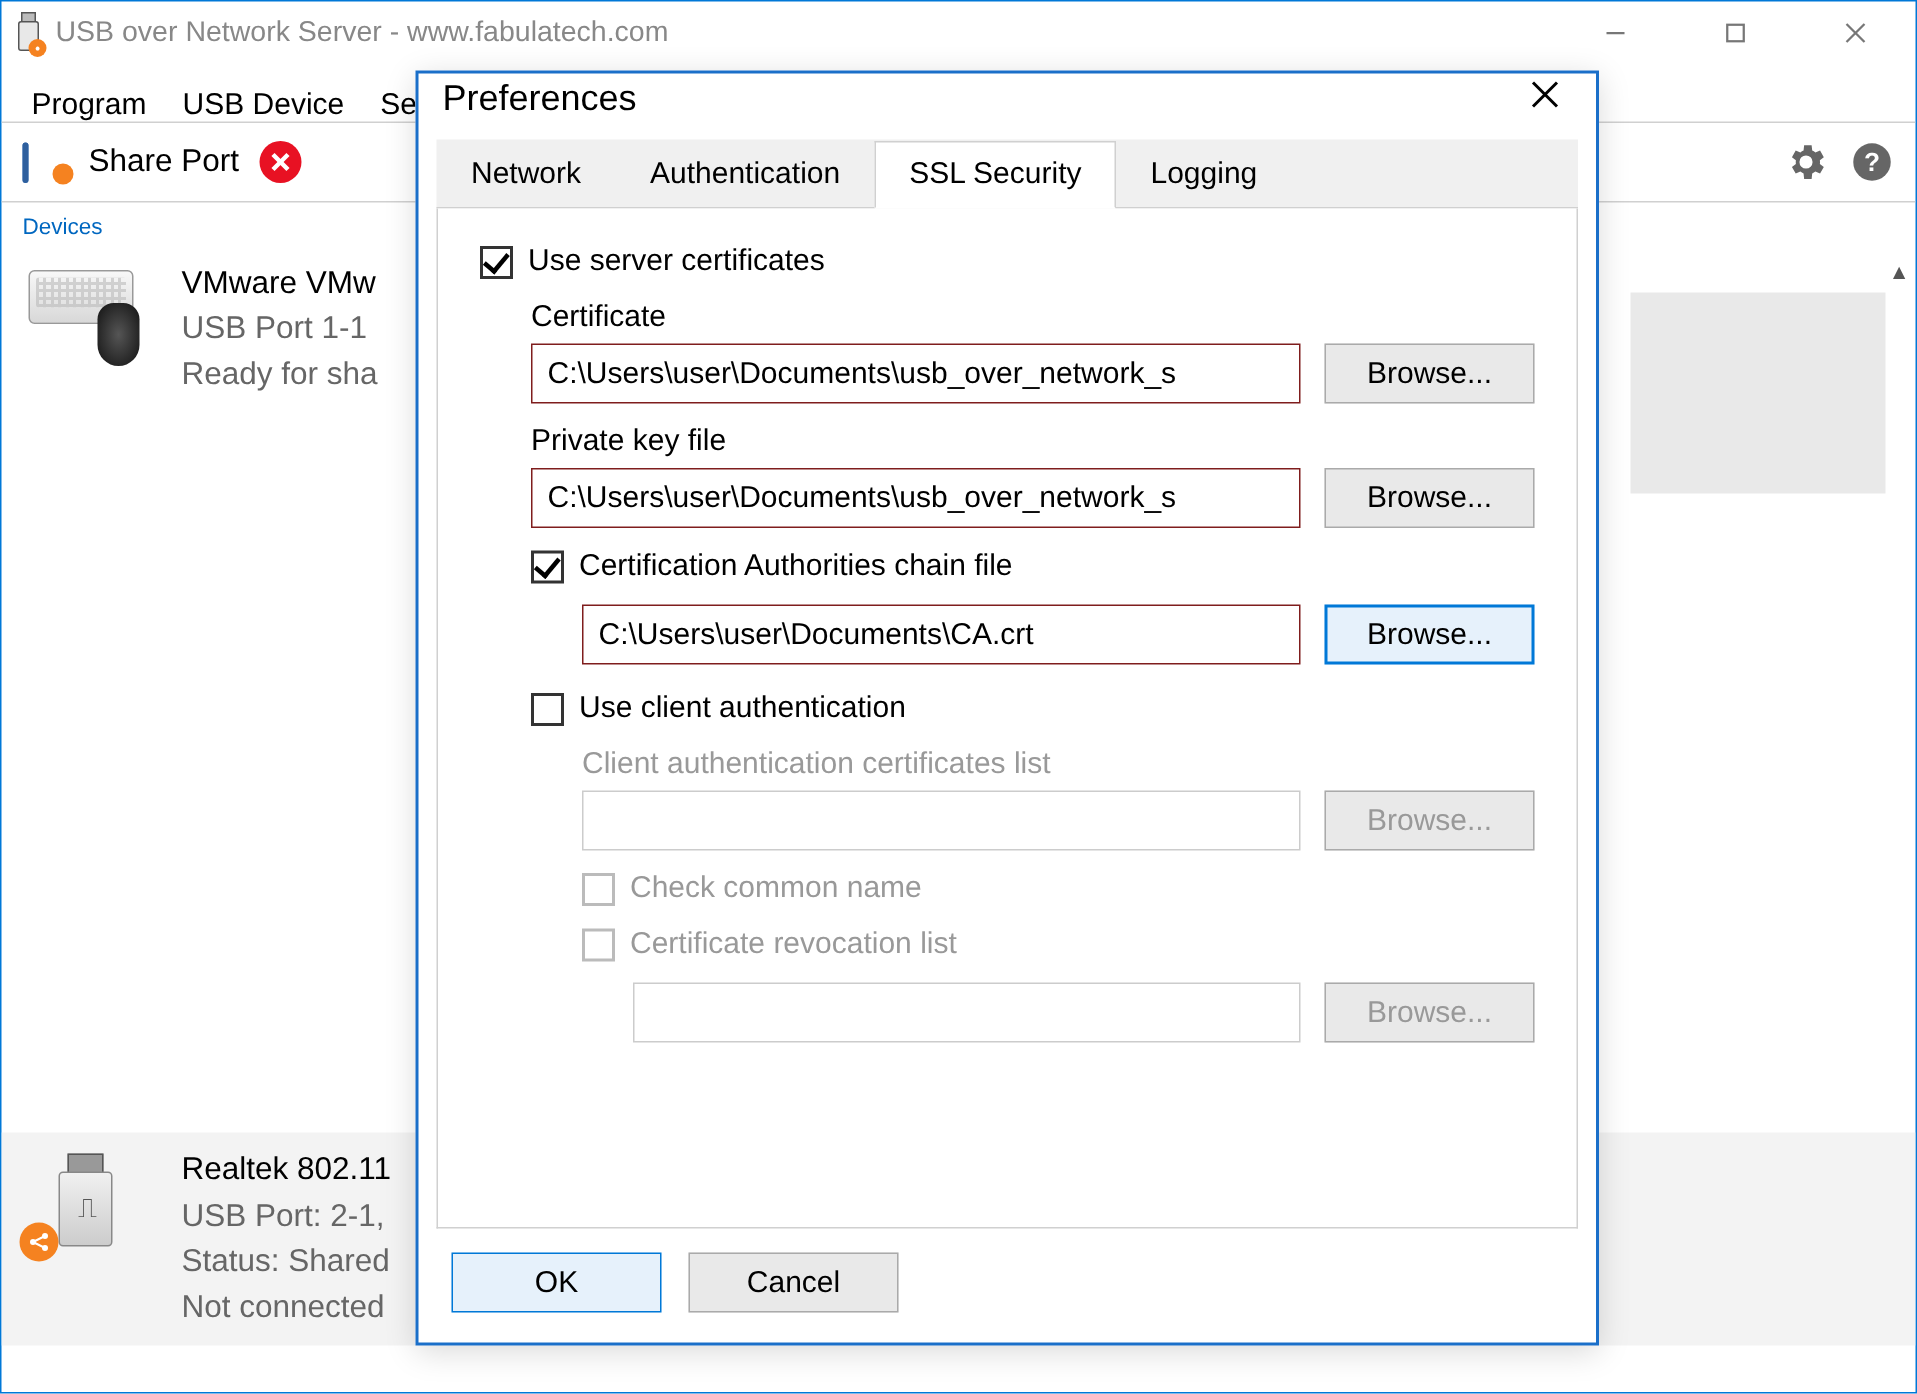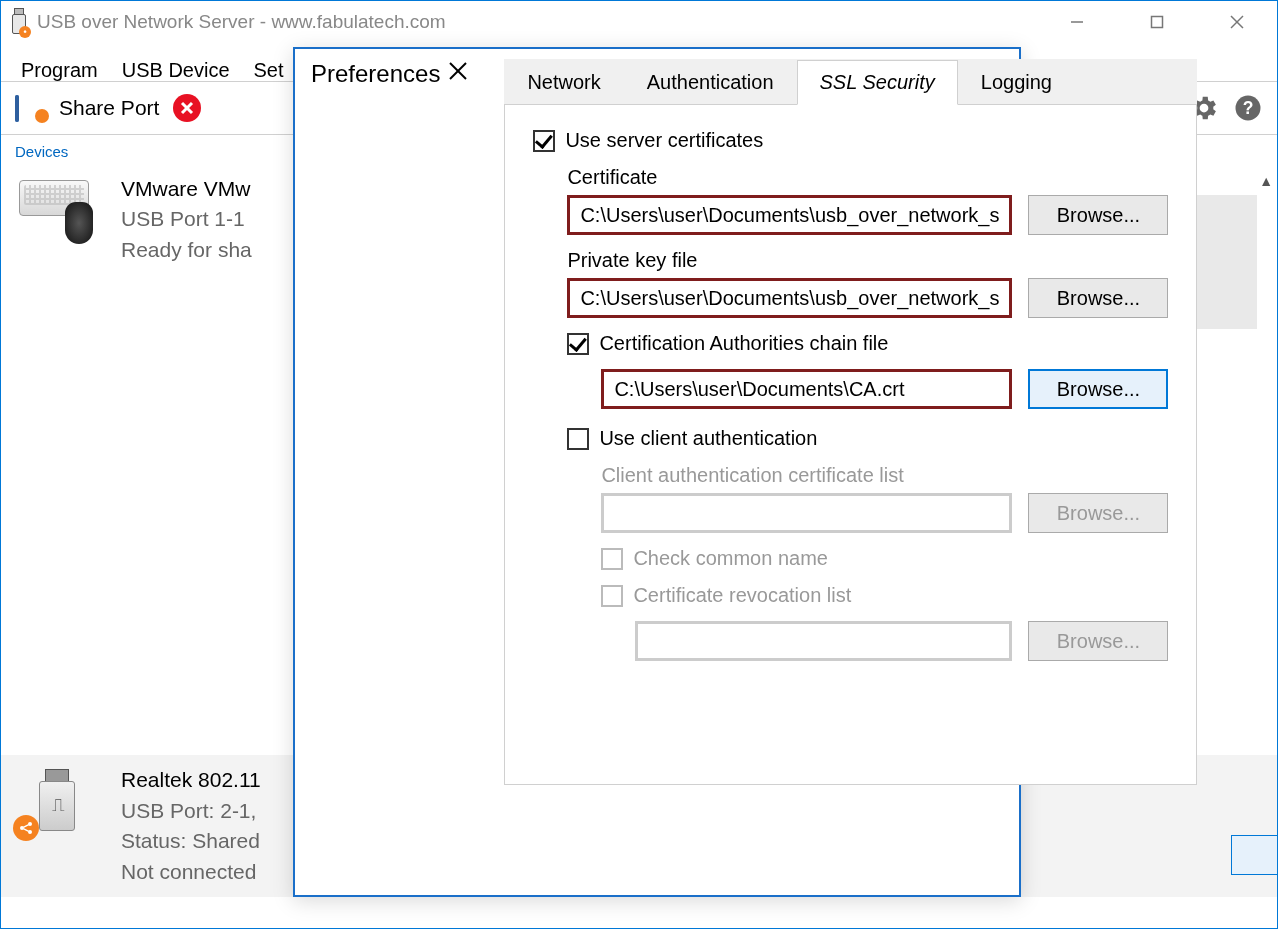--- a/index.html
+++ b/index.html
@@ -40,38 +40,38 @@
 .usb-stick .body{width:36px;height:50px;background:linear-gradient(#f0f0f0,#ccc);border:1px solid #888;border-radius:3px;position:absolute;top:12px;}
 .usb-stick .logo{position:absolute;top:26px;left:13px;font-size:18px;color:#555;}
 .share-badge{width:26px;height:26px;background:#f58220;border-radius:50%;position:absolute;bottom:-6px;left:-6px;display:flex;align-items:center;justify-content:center;}
 .share-badge svg{width:16px;height:16px;fill:#fff;}
 .device-info { font-size: 21px; line-height: 1.45; color: #666; }
 .device-info .name { color: #000; }
 
 .side-scroll { position:absolute; right:4px; top:172px; color:#555; font-size:14px;}
 
 
-.dialog { position: absolute; top: 46px; left: 292px; width: 728px; height: 850px; background: #fff; border: 2px solid #1a6fc9; box-shadow: 0 4px 20px rgba(0,0,0,.15); display: flex; }
+.dialog { position: absolute; top: 46px; left: 276px; width: 789px; height: 850px; background: #fff; border: 2px solid #1a6fc9; box-shadow: 0 4px 20px rgba(0,0,0,.15); display: flex; flex-direction: column; }
 .dlg-title { height: 50px; display: flex; align-items: center; padding: 0 16px; font-size: 24px; }
 .dlg-close { margin-left: auto; font-size: 22px; padding: 4px 8px; }
 .tabs-wrap { padding: 10px 12px 0; }
 .tabs { display: flex; background: #f0f0f0; border-bottom: 1px solid #d0d0d0; font-size: 20px; }
 .tab { padding: 10px 22px; border: 1px solid transparent; position: relative; top: 1px; }
-.tab.active { background: #fff; border-color: #d0d0d0; border-bottom-color: #fff; font-style: italic; }
+.tab.active { background: #fff; border-color: #d0d0d0; border-bottom-color: #fff; }
 .tab-body { background:#fff; border: 1px solid #d0d0d0; border-top:none; padding: 24px 28px 29px; font-size: 20px; height: 680px;}
 .check-row { display: flex; align-items: center; gap: 10px; margin-bottom: 14px; }
 .check-row.disabled, .disabled { color: #999; }
 .chk { width: 22px; height: 22px; border: 2px solid #333; display:inline-flex; align-items:center; justify-content:center; flex-shrink:0; }
 .chk.checked::after { content:""; width:13px; height:7px; border-left:3px solid #000; border-bottom:3px solid #000; transform: rotate(-50deg) translate(1px,-1px);}
 .chk.disabled { border-color: #bbb; }
 .indent { margin-left: 34px; }
 .indent2 { margin-left: 68px; }
 .field-label { margin: 10px 0 6px; }
 .input-row { display: flex; gap: 16px; align-items: center; margin-bottom: 14px; }
-.txt { flex: 1; height: 40px; border: 3px solid #7f1d1d; padding: 0 10px; font-size: 20px; background:#fff; overflow:hidden; display:flex; align-items:center; white-space:nowrap;}
+.txt { flex: 1; height: 40px; border: 1px solid #7f1d1d; padding: 0 10px; font-size: 20px; background:#fff; overflow:hidden; display:flex; align-items:center; white-space:nowrap;}
 .txt.disabled { border-color:#ccc; color:#aaa; }
 .btn { width: 140px; height: 40px; border: 1px solid #aaa; background: #e9e9e9; font-size: 20px; display:flex; align-items:center; justify-content:center;}
 .btn.focused { border: 2px solid #0078d7; background:#e6f1fb;}
 .btn.disabled { color:#999; }
 .dlg-actions { margin-top:auto; padding: 16px 22px 20px; display:flex; gap:18px; }
 .dlg-actions .btn { width: 140px; height: 40px; }
 .dlg-actions .ok { background:#e6f1fb; border-color:#0078d7;}
 
 .side-panel-ghost{position:absolute;top:194px;right:20px;width:170px;height:134px;background:#e9e9e9;}
 </style>
@@ -223,21 +223,21 @@
           <div class="btn focused">Browse...</div>
         </div>
       </div>
 
       <div class="check-row indent" style="margin-top:18px">
         <span class="chk"></span>
         <span>Use client authentication</span>
       </div>
 
       <div class="indent2">
-        <div class="field-label disabled">Client authentication certificate list</div>
+        <div class="field-label disabled">Client authentication certificates list</div>
         <div class="input-row">
           <div class="txt disabled"></div>
           <div class="btn disabled">Browse...</div>
         </div>
 
         <div class="check-row disabled">
           <span class="chk disabled"></span>
           <span>Check common name</span>
         </div>
 

